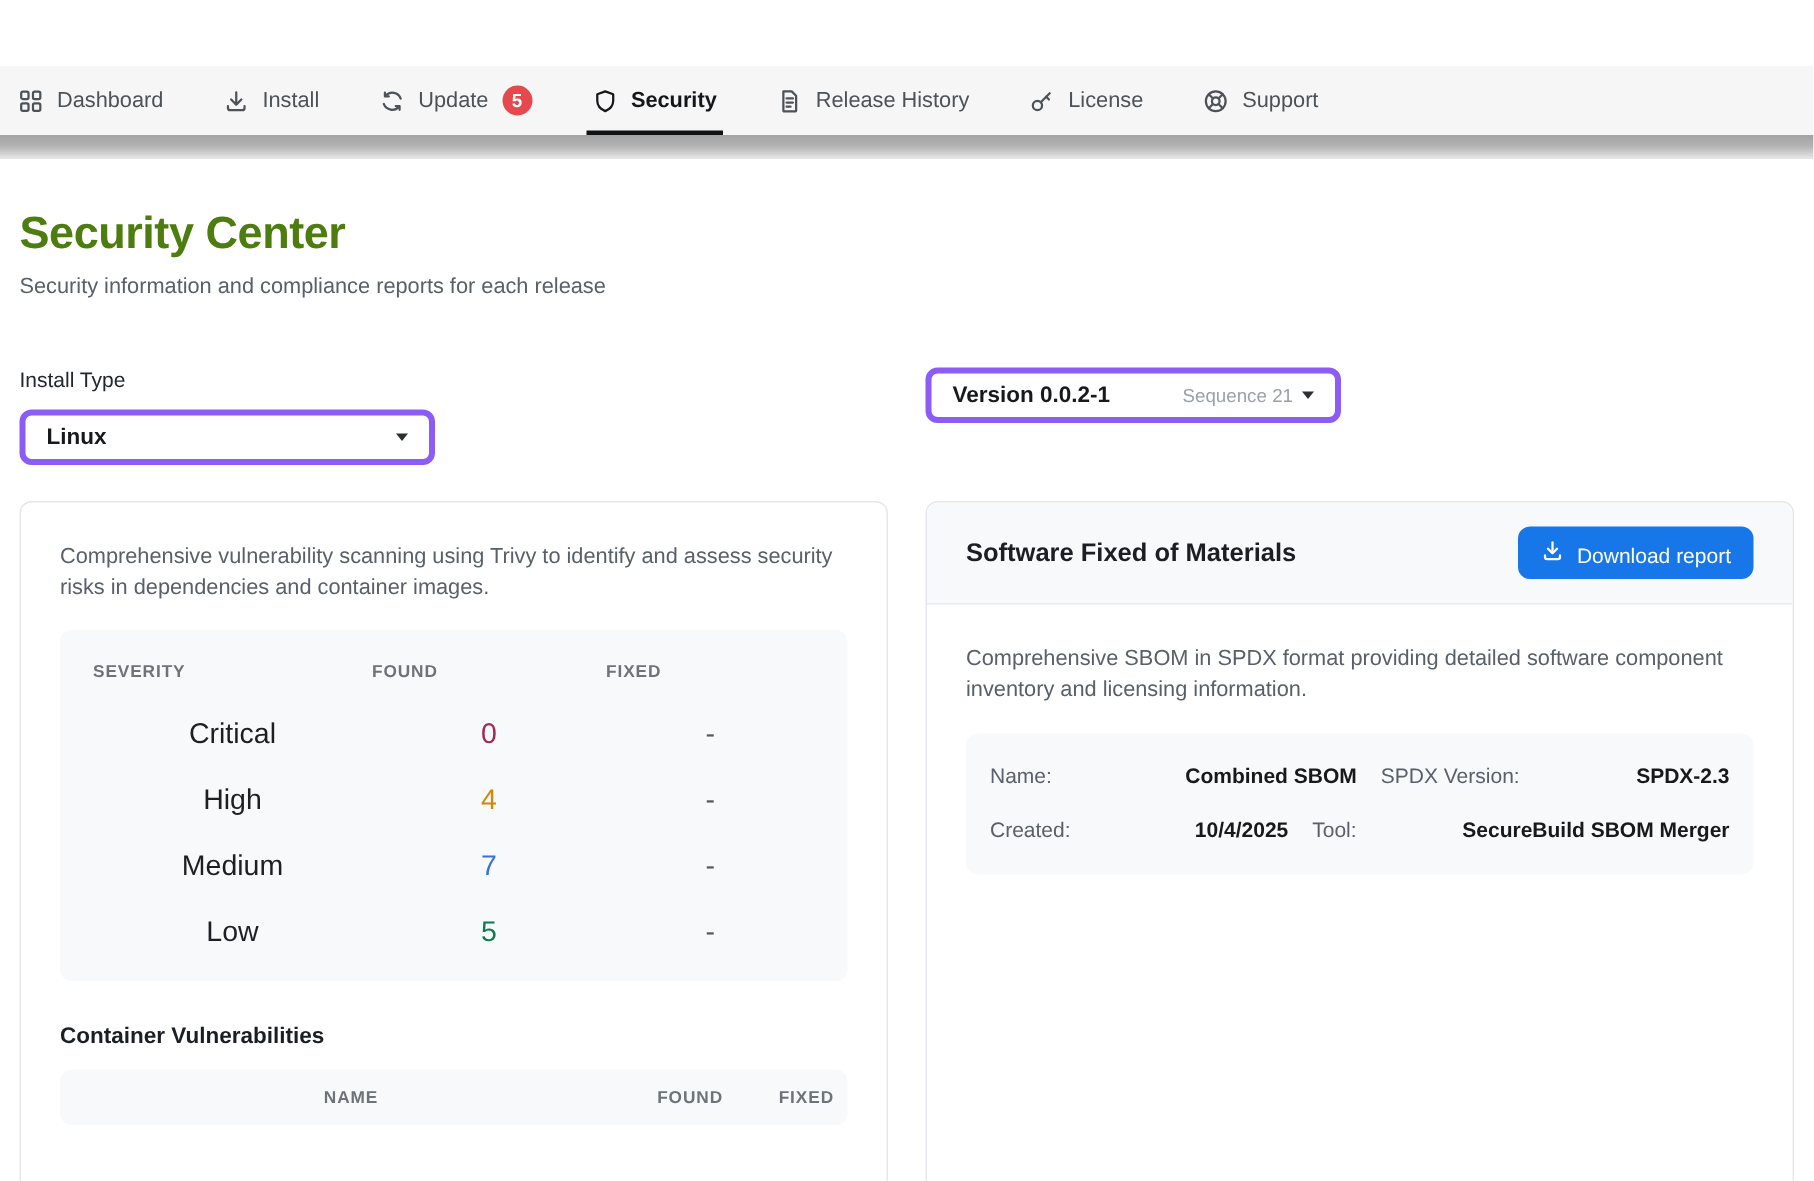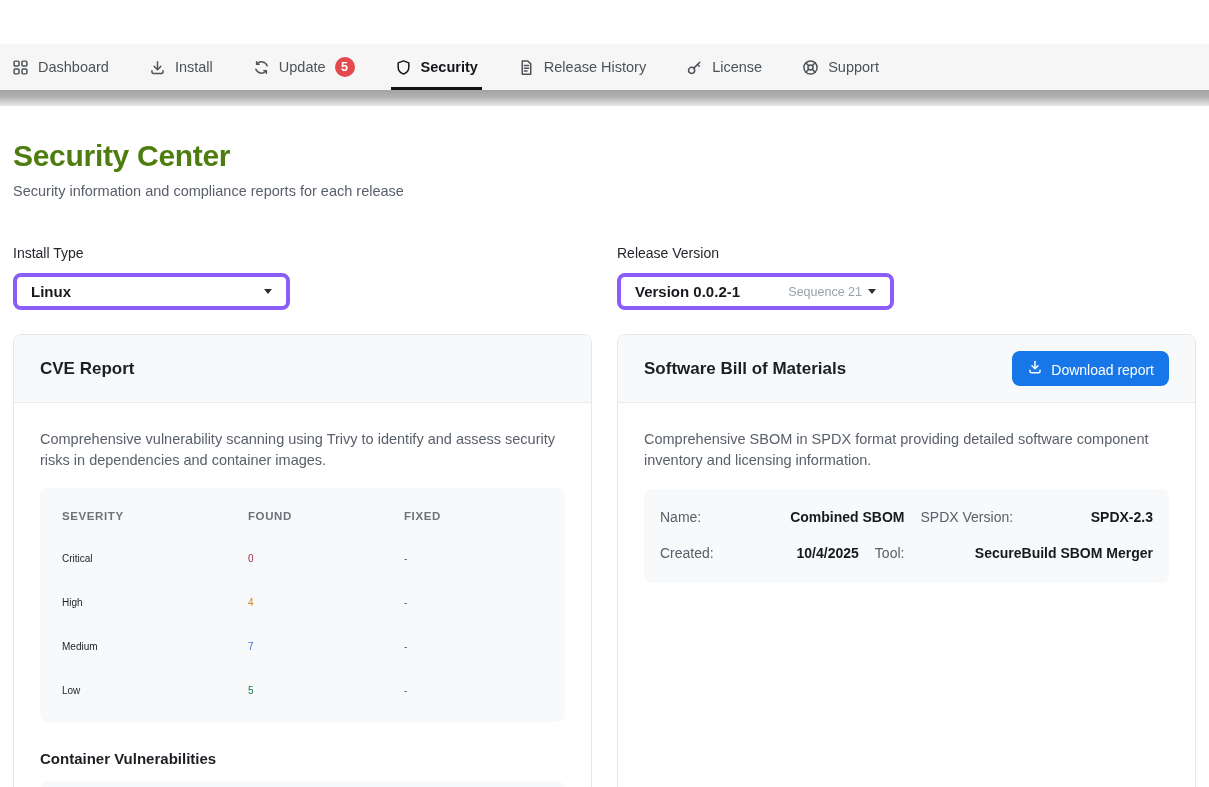--- a/index.html
+++ b/index.html
@@ -53,30 +53,30 @@
     color: #fff; border: none; border-radius: 8px; padding: 8px 15px; font-size: 14px;
     font-weight: 500; font-family: inherit; cursor: pointer; }
 
   
   .sev-box { margin-top: 17px; background: #f8f9fb; border-radius: 8px; padding: 8px 0 10px; }
   .sev-row { display: grid; grid-template-columns: 186px 156px 1fr; align-items: center;
     padding: 0 22px; height: 44px; }
   .sev-row.head { height: 40px; }
   .th { font-size: 11.5px; font-weight: 600; letter-spacing: 0.6px; color: #6d7379;
     text-transform: uppercase; }
-  .td { font-size: 10px; color: #1c1f23; }
+  .td { font-size: 19px; color: #1c1f23; text-align: center; }
   .td.num { font-weight: 500; }
   .td.dash { color: #545b62; }
 
   .sub-title { margin-top: 28px; font-size: 15px; font-weight: 600; color: #1b1f24; }
   .cont-head { margin-top: 14px; background: #f8f9fb; border-radius: 8px; height: 37px;
     display: grid; grid-template-columns: 1fr 44px 42px; column-gap: 32px;
     align-items: center; padding: 0 9px 0 22px; }
   .cont-head .th { text-align: right; }
-  .cont-head .th:first-child { text-align: left; }
+  .cont-head .th:first-child { text-align: center; }
 
   
   .sbom-box { margin-top: 18px; background: #f8f9fb; border-radius: 8px;
     padding: 10px 16px 12px; }
   .sbom-row { display: grid; grid-template-columns: 112px 1fr 16px 100px 1fr;
     align-items: center; height: 36px; }
   .sbom-label { font-size: 14px; color: #59606a; }
   .sbom-value { font-size: 14px; font-weight: 700; color: #17191c; text-align: right;
     white-space: nowrap; }
 </style>
@@ -171,37 +171,33 @@
 
   <div class="filters">
     <div>
       <div class="filter-label">Install Type</div>
       <div class="select">
         <span class="sel-value">Linux</span>
         <span class="caret"></span>
       </div>
     </div>
     <div>
-      <div class="filter-label">Release Version</div>
       <div class="select">
         <span class="sel-value">Version 0.0.2-1</span>
         <span class="sel-right">
           <span class="sel-meta">Sequence 21</span>
           <span class="caret"></span>
         </span>
       </div>
     </div>
   </div>
 
   <div class="cards">
 
     <section class="card">
-      <div class="card-header">
-        <span class="card-title">CVE Report</span>
-      </div>
       <div class="card-body">
         <p class="card-desc">Comprehensive vulnerability scanning using Trivy to identify and assess security risks in dependencies and container images.</p>
 
         <div class="sev-box">
           <div class="sev-row head">
             <span class="th">Severity</span>
             <span class="th">Found</span>
             <span class="th">Fixed</span>
           </div>
           <div class="sev-row">
@@ -230,21 +226,21 @@
         <div class="cont-head">
           <span class="th">Name</span>
           <span class="th">Found</span>
           <span class="th">Fixed</span>
         </div>
       </div>
     </section>
 
     <section class="card">
       <div class="card-header">
-        <span class="card-title">Software Bill of Materials</span>
+        <span class="card-title">Software Fixed of Materials</span>
         <button class="btn-primary">
           <span>
             <svg width="16" height="16" viewBox="0 0 16 16" fill="none" stroke="#fff" stroke-width="1.5" stroke-linecap="round" stroke-linejoin="round">
               <path d="M8 2.5v7"></path>
                 <path d="M5 6.8L8 9.8l3-3"></path>
                 <path d="M3 11.3v1.1c0 .8.6 1.4 1.4 1.4h7.2c.8 0 1.4-.6 1.4-1.4v-1.1"></path>
             </svg>
           </span>
           <span>Download report</span>
         </button>

